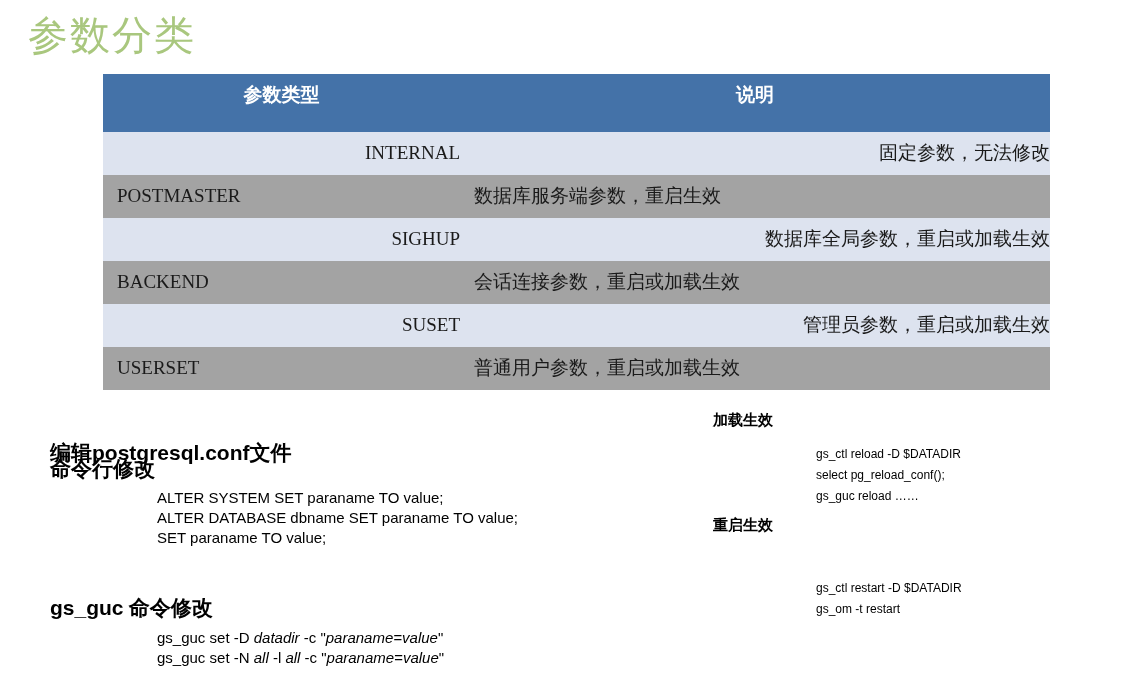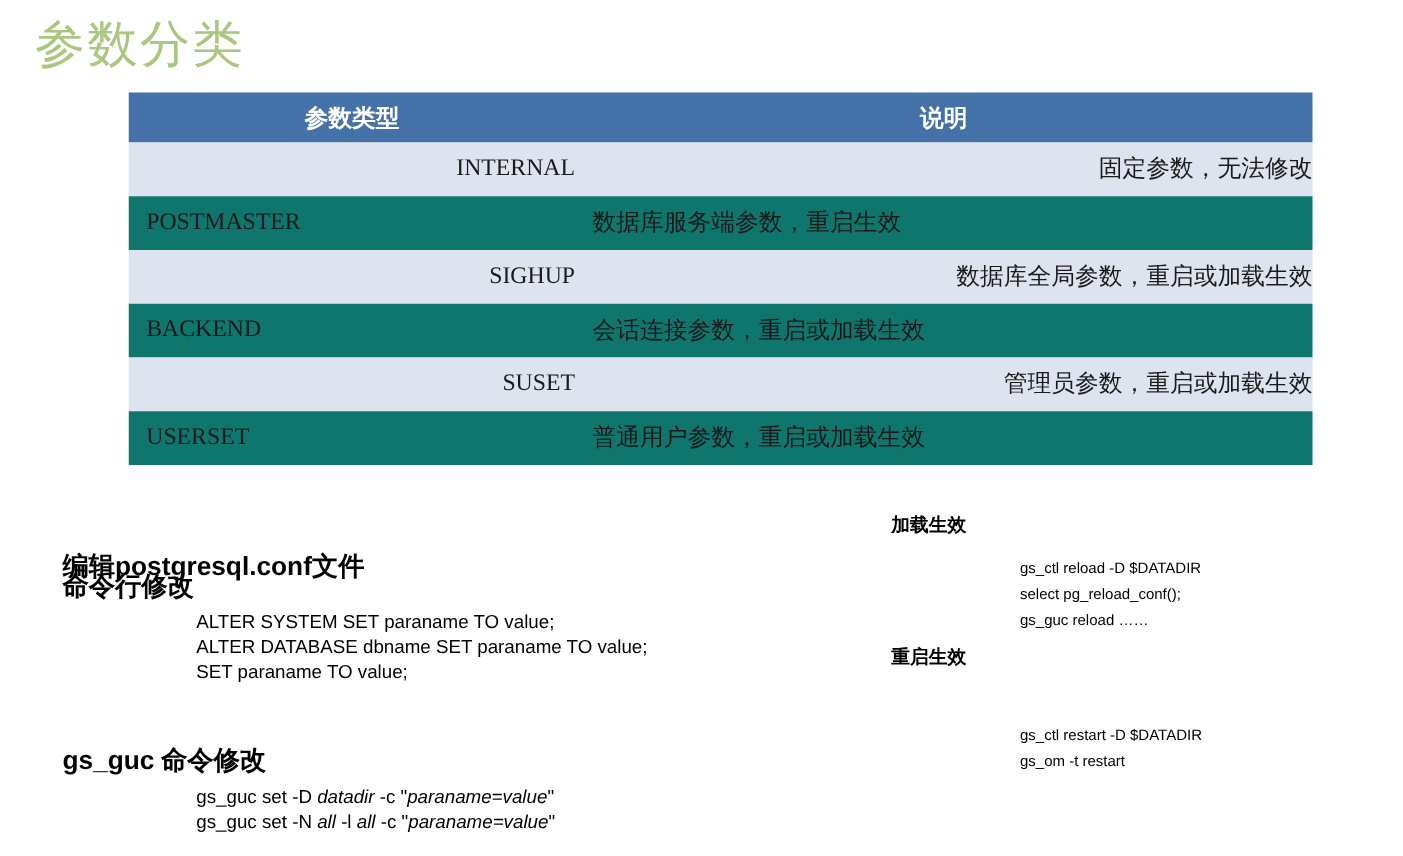--- a/index.html
+++ b/index.html
@@ -37,35 +37,35 @@
     border-collapse: collapse;
     table-layout: fixed;
   }
   table.param-table th {
     background: #4472a8;
     color: #ffffff;
     font-size: 19px;
     font-weight: bold;
     font-family: "Liberation Serif", serif;
     text-align: center;
-    padding: 8px 0 6px 0;
+    padding: 8px 0 24px 0;
     border: none;
   }
   table.param-table th.col-type { width: 357px; }
   table.param-table th.col-desc { width: 590px; }
   table.param-table td {
     font-size: 19px;
     font-family: "Liberation Serif", serif;
     color: #1a1a1a;
     padding: 8px 0 9px 14px;
     border: none;
     vertical-align: middle;
   }
   table.param-table tr.odd td { background: #dde3ef; text-align: right; }
-  table.param-table tr.even td { background: #0f766e; }
+  table.param-table tr.even td { background: #a3a3a3; }
   td.desc-cell { padding-left: 15px; }
 
   .section {
     position: absolute;
   }
   .head-bold {
     font-size: 21px;
     font-weight: bold;
     color: #000000;
     font-family: "Liberation Serif", serif;

